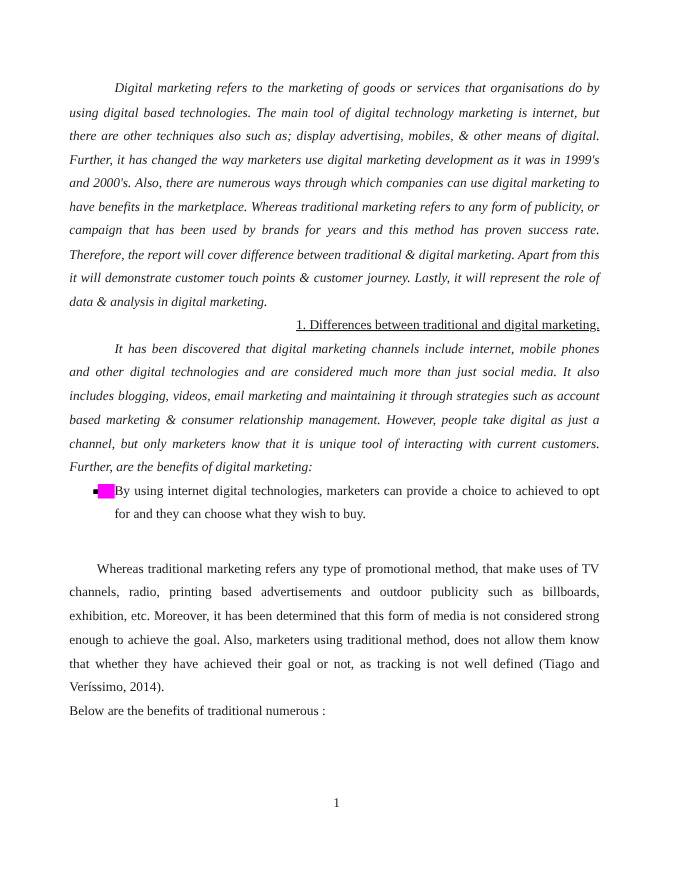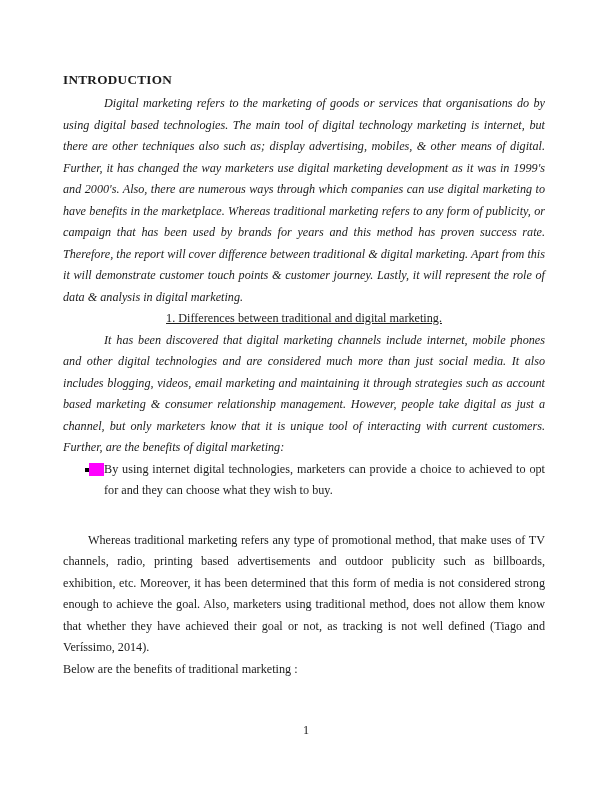--- a/index.html
+++ b/index.html
@@ -28,21 +28,21 @@
     margin: 0 0 3px 0;
   }
   .para {
     margin: 0;
     text-align: justify;
   }
   .indent-lg { text-indent: 41px; font-style: italic; }
   .indent-sm { text-indent: 25px; margin-top: 28px; }
   .sub-heading {
     margin: 0;
-    text-align: center;
+    text-align: right;
   }
   .sub-heading .underlined {
     text-decoration: underline;
   }
   .bullet-list {
     margin: 0;
   }
   .bullet-item {
     position: relative;
     padding-left: 41px;
@@ -70,21 +70,20 @@
     width: 612px;
     text-align: center;
     line-height: 16px;
   }
 </style>
 </head>
 <body>
 
 <div class="page">
 
-  <h1 class="doc-heading">INTRODUCTION</h1>
 
   <p class="para indent-lg">Digital marketing refers to the marketing of goods or services that organisations do by using digital based technologies. The main tool of digital technology marketing is internet, but there are other techniques also such as; display advertising, mobiles, &amp; other means of digital. Further, it has changed the way marketers use digital marketing development as it was in 1999's and 2000's. Also, there are numerous ways through which companies can use digital marketing to have benefits in the marketplace. Whereas traditional marketing refers to any form of publicity, or campaign that has been used by brands for years and this method has proven success rate. Therefore, the report will cover difference between traditional &amp; digital marketing. Apart from this it will demonstrate customer touch points &amp; customer journey. Lastly, it will represent the role of data &amp; analysis in digital marketing.</p>
 
   <p class="sub-heading"><span class="underlined">1. Differences between traditional and digital marketing.</span></p>
 
   <p class="para indent-lg">It has been discovered that digital marketing channels include internet, mobile phones and other digital technologies and are considered much more than just social media. It also includes blogging, videos, email marketing and maintaining it through strategies such as account based marketing &amp; consumer relationship management. However, people take digital as just a channel, but only marketers know that it is unique tool of interacting with current customers. Further, are the benefits of digital marketing:</p>
 
   <div class="bullet-list">
 
     <div class="bullet-item">
@@ -95,17 +94,17 @@
     <div class="bullet-item">
       <span class="bullet-square"></span>
       <span class="bullet-highlight" style="background: rgb(255, 0, 255);"></span>
       <span>By using internet digital technologies, marketers can provide a choice to achieved to opt for and they can choose what they wish to buy.</span>
     </div>
 
   </div>
 
   <p class="para indent-sm">Whereas traditional marketing refers any type of promotional method, that make uses of TV channels, radio, printing based advertisements and outdoor publicity such as billboards, exhibition, etc. Moreover, it has been determined that this form of media is not considered strong enough to achieve the goal. Also, marketers using traditional method, does not allow them know that whether they have achieved their goal or not, as tracking is not well defined (Tiago and Veríssimo, 2014).</p>
 
-  <p class="para">Below are the benefits of traditional marketing :</p>
+  <p class="para">Below are the benefits of traditional numerous :</p>
 
   <div class="page-number">1</div>
 
 </div>
 
 </body></html>

